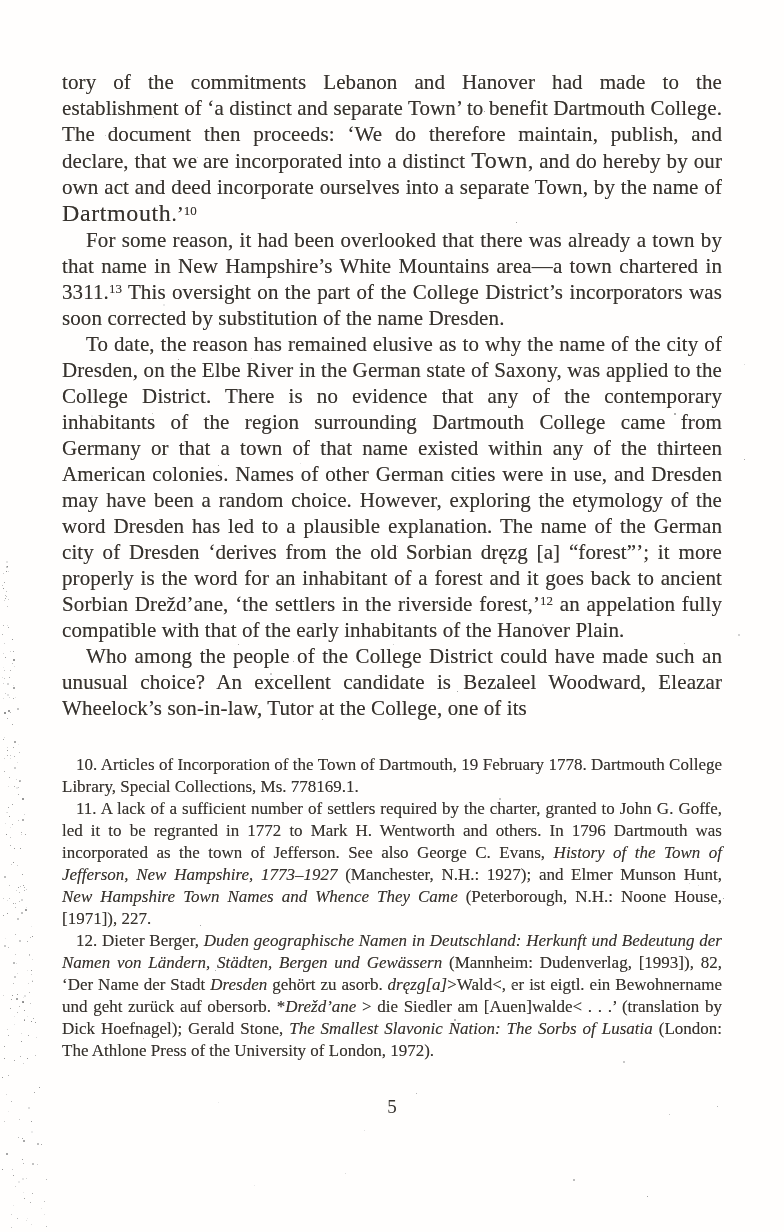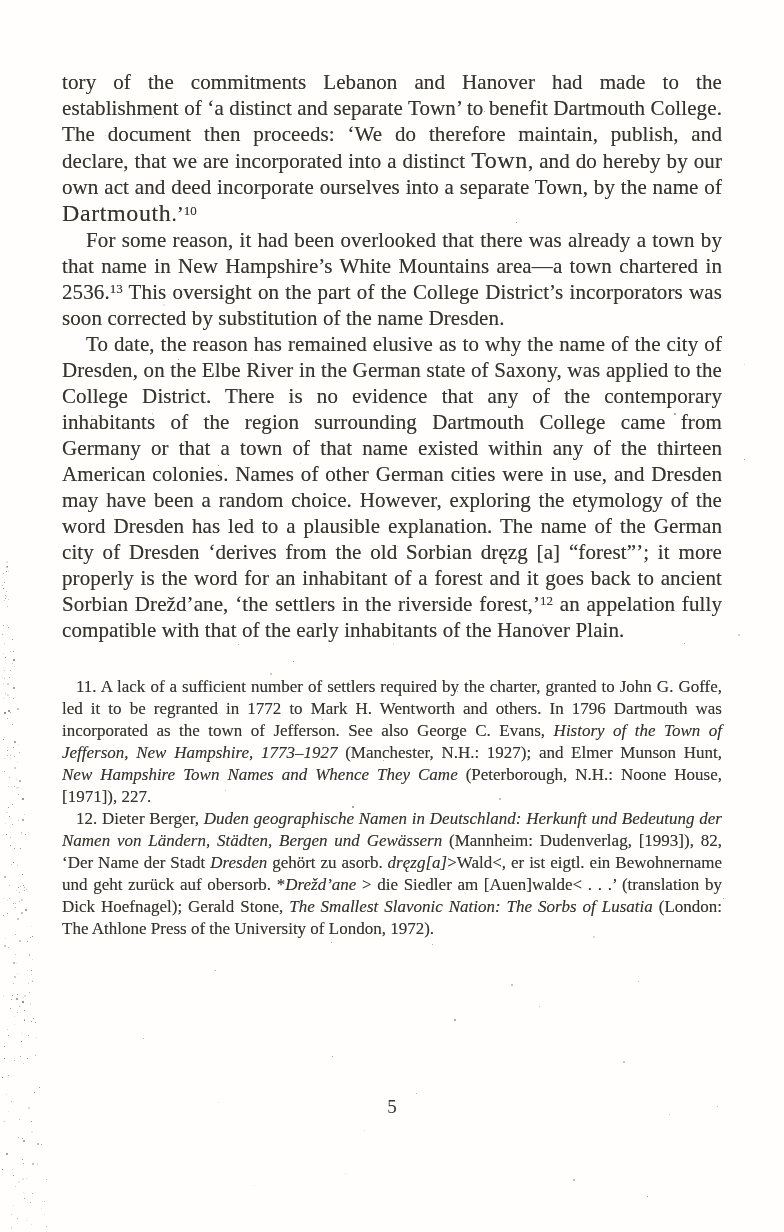--- a/index.html
+++ b/index.html
@@ -67,24 +67,26 @@
   }
   .noise i { position: absolute; border-radius: 50%; display: block; }
 </style>
 </head>
 <body>
 
 <div class="page">
   <div class="text-col">
     <div>
         <p class="body-para"><span>tory of the commitments Lebanon and Hanover had made to the establishment of ‘a distinct and separate Town’ to benefit Dartmouth College. The document then proceeds: ‘We do therefore maintain, publish, and declare, that we are incorporated into a distinct </span><span class="run-display">Town</span><span>, and do hereby by our own act and deed incorporate ourselves into a separate Town, by the name of </span><span class="run-display">Dartmouth</span><span>.’</span><span class="run-sup">10</span></p>
-        <p class="body-para indent"><span>For some reason, it had been overlooked that there was already a town by that name in New Hampshire’s White Mountains area—a town chartered in 2536.</span><span class="run-sup">13</span><span> This oversight on the part of the College District’s incorporators was soon corrected by substitution of the name Dresden.</span></p>
+        <p class="body-para indent"><span>For some reason, it had been overlooked that there was already a town by that name in New Hampshire’s White Mountains area—a town chartered in 3311.</span><span class="run-sup">13</span><span> This oversight on the part of the College District’s incorporators was soon corrected by substitution of the name Dresden.</span></p>
         <p class="body-para indent"><span>To date, the reason has remained elusive as to why the name of the city of Dresden, on the Elbe River in the German state of Saxony, was applied to the College District. There is no evidence that any of the contemporary inhabitants of the region surrounding Dartmouth College came from Germany or that a town of that name existed within any of the thirteen American colonies. Names of other German cities were in use, and Dresden may have been a random choice. However, exploring the etymology of the word Dresden has led to a plausible explanation. The name of the German city of Dresden ‘derives from the old Sorbian dręzg [a] “forest”’; it more properly is the word for an inhabitant of a forest and it goes back to ancient Sorbian Drežd’ane, ‘the settlers in the riverside forest,’</span><span class="run-sup">12</span><span> an appelation fully compatible with that of the early inhabitants of the Hanover Plain.</span></p>
+        <p class="body-para indent"><span>Who among the people of the College District could have made such an unusual choice? An excellent candidate is Bezaleel Woodward, Eleazar Wheelock’s son-in-law, Tutor at the College, one of its</span></p>
       </div>
     <div class="footnotes">
+        <p class="fn-para"><span>10. Articles of Incorporation of the Town of Dartmouth, 19 February 1778. Dartmouth College Library, Special Collections, Ms. 778169.1.</span></p>
         <p class="fn-para"><span>11. A lack of a sufficient number of settlers required by the charter, granted to John G. Goffe, led it to be regranted in 1772 to Mark H. Wentworth and others. In 1796 Dartmouth was incorporated as the town of Jefferson. See also George C. Evans, </span><span class="run-italic">History of the Town of Jefferson, New Hampshire, 1773–1927</span><span> (Manchester, N.H.: 1927); and Elmer Munson Hunt, </span><span class="run-italic">New Hampshire Town Names and Whence They Came</span><span> (Peterborough, N.H.: Noone House, [1971]), 227.</span></p>
         <p class="fn-para"><span>12. Dieter Berger, </span><span class="run-italic">Duden geographische Namen in Deutschland: Herkunft und Bedeutung der Namen von Ländern, Städten, Bergen und Gewässern</span><span> (Mannheim: Dudenverlag, [1993]), 82, ‘Der Name der Stadt </span><span class="run-italic">Dresden</span><span> gehört zu asorb. </span><span class="run-italic">dręzg[a]</span><span>&gt;Wald&lt;, er ist eigtl. ein Bewohnername und geht zurück auf obersorb. *</span><span class="run-italic">Drežd’ane</span><span> &gt; die Siedler am [Auen]walde&lt; . . .’ (translation by Dick Hoefnagel); Gerald Stone, </span><span class="run-italic">The Smallest Slavonic Nation: The Sorbs of Lusatia</span><span> (London: The Athlone Press of the University of London, 1972).</span></p>
       </div>
   </div>
 
   <div class="page-number">5</div>
 
   <div class="noise">
       <i style="left: 16.4px; top: 962.7px; background: rgb(212, 212, 212); width: 1px; height: 1px;"></i>
       <i style="left: 8.8px; top: 677.1px; background: rgb(142, 142, 142); width: 1px; height: 1px;"></i>

